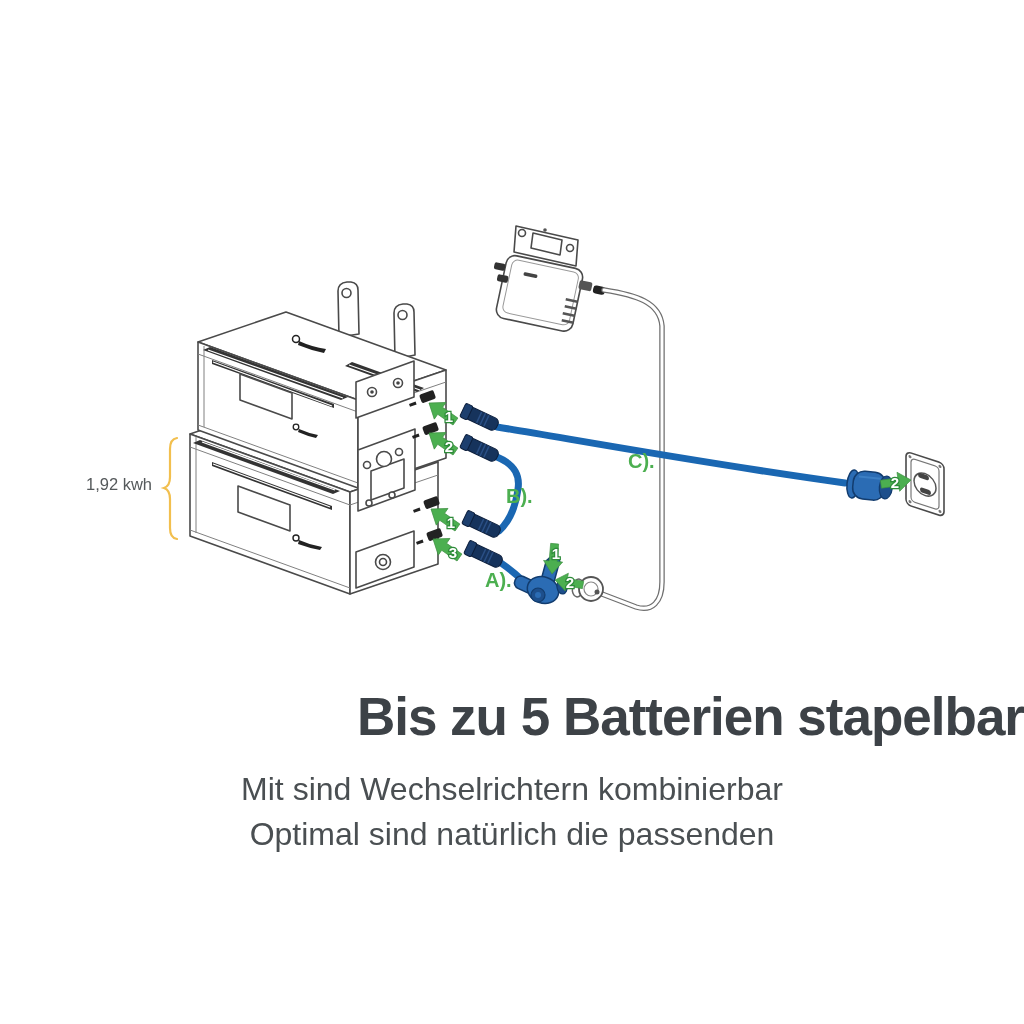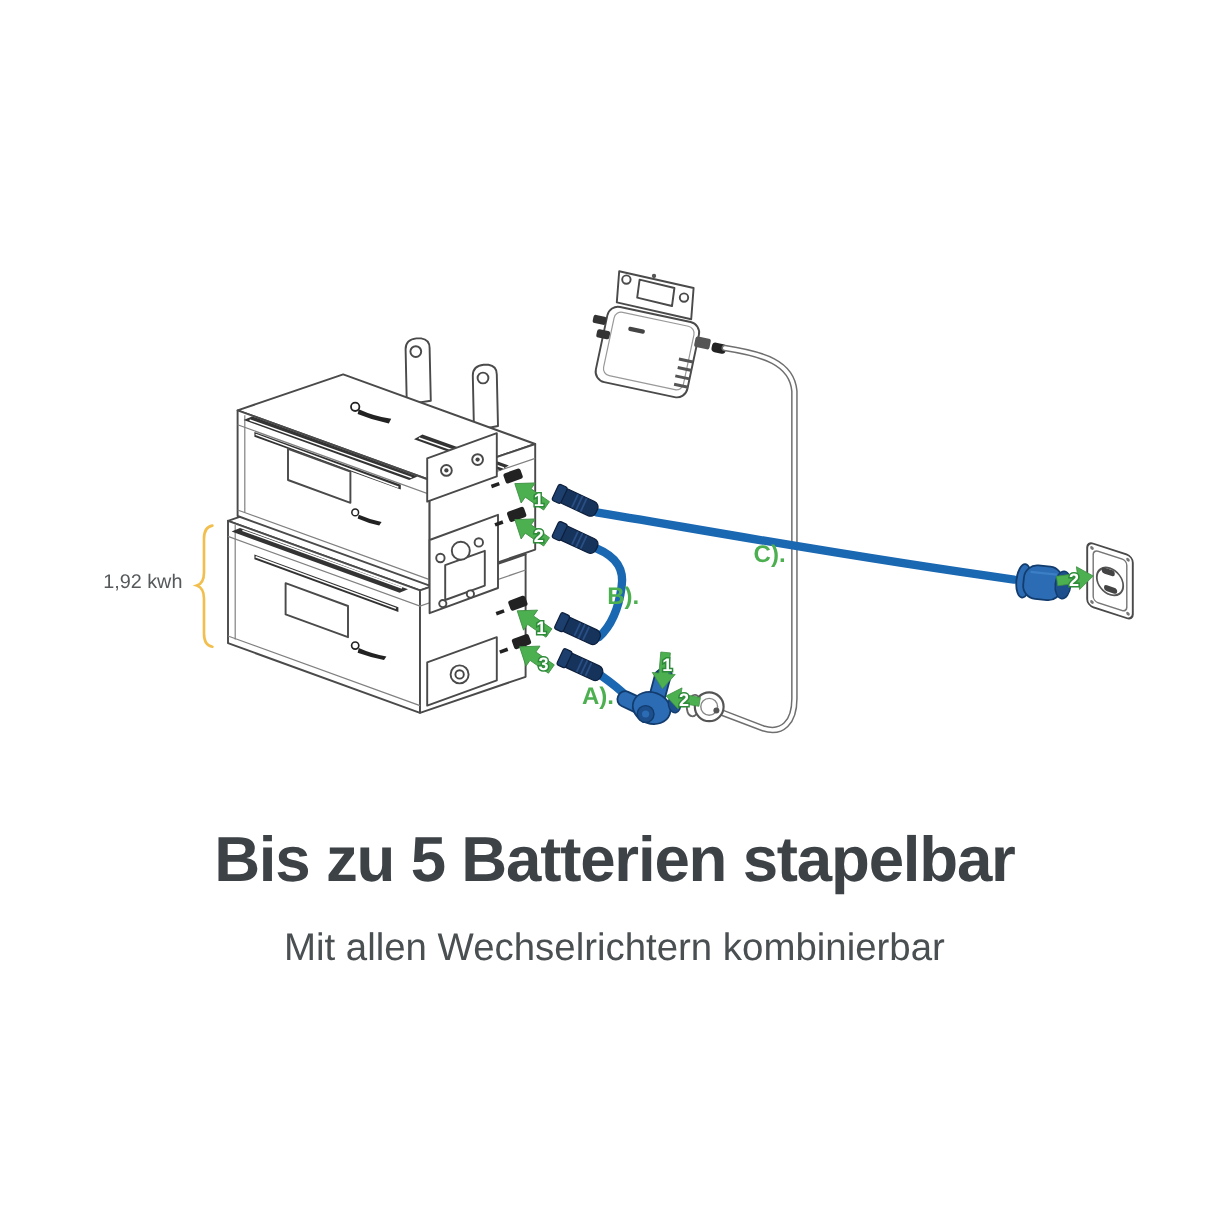--- a/index.html
+++ b/index.html
@@ -1,20 +1,20 @@
 <!DOCTYPE html>
 <html><head>
 <meta charset="utf-8">
 <style>
   html,body{margin:0;padding:0;background:#ffffff;}
   .canvas{position:relative;width:1024px;height:1024px;background:#ffffff;overflow:hidden;
           font-family:"Liberation Sans",sans-serif;}
   svg.diagram{position:absolute;left:0;top:0;}
   svg text{font-family:"Liberation Sans",sans-serif;}
-  .headline{position:absolute;left:0;top:686px;width:100%;text-align:center;
+  .headline{position:absolute;left:0;top:686px;width:100%;text-align:right;
             font-size:53px;font-weight:700;letter-spacing:-1px;color:#3d4247;}
   .subtext{position:absolute;left:0;top:767px;width:100%;text-align:center;
            font-size:32px;line-height:45px;color:#4a4f52;font-weight:400;}
   .lineart{fill:#ffffff;stroke:#4a4a4a;stroke-width:1.6;stroke-linejoin:round;}
   .thin{stroke:#808080;stroke-width:1;fill:none;}
   .vent{fill:#333333;stroke:none;}
   .ventline{stroke:#ffffff;stroke-width:1.2;fill:none;}
   .bluecable{stroke:#1a67b2;stroke-width:7;fill:none;stroke-linecap:round;}
   .navy{fill:#16335c;stroke:#0d1f3c;stroke-width:1;}
   .bluepart{fill:#2b6cb4;stroke:#123c6e;stroke-width:1.5;}
@@ -226,16 +226,17 @@
   <text class="cablelabel" x="506" y="503">B).</text>
   <text class="cablelabel" x="628" y="468">C).</text>
 
   <path d="M177,438 Q170,439 170,449 L170,477 Q170,486 164,488 Q170,490 170,499 L170,528 Q170,538 177,539" fill="none" stroke="#f2bf4e" stroke-width="2.2" stroke-linecap="round"></path>
   <text class="capacity" x="152" y="490" text-anchor="end">1,92 kwh</text>
 </svg>
 
 <div class="headline">Bis zu 5 Batterien stapelbar</div>
 
 <div class="subtext">
-  <div>Mit allen Wechselrichtern kombinierbar</div>
+  <div>Mit sind Wechselrichtern kombinierbar</div>
+  <div>Optimal sind natürlich die passenden</div>
 </div>
 
 </div>
 
 </body></html>

